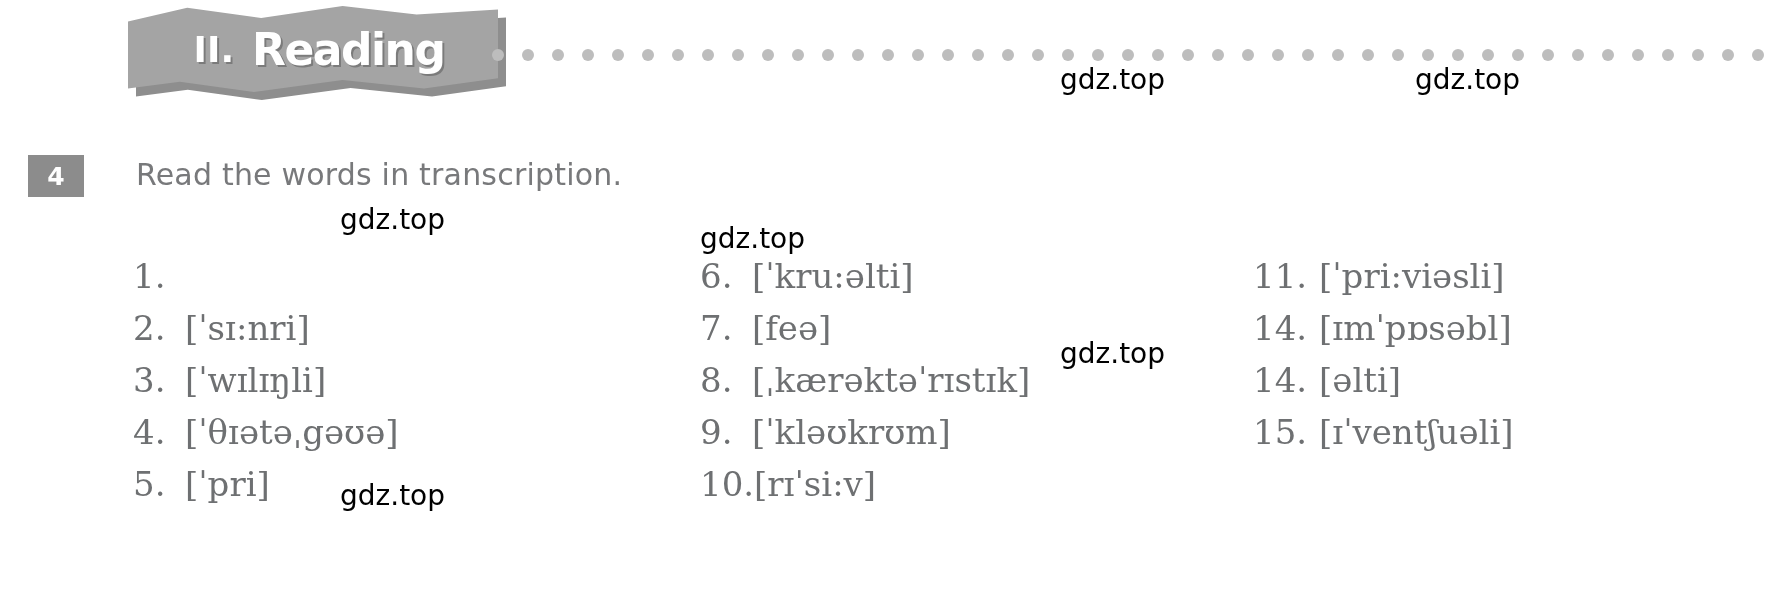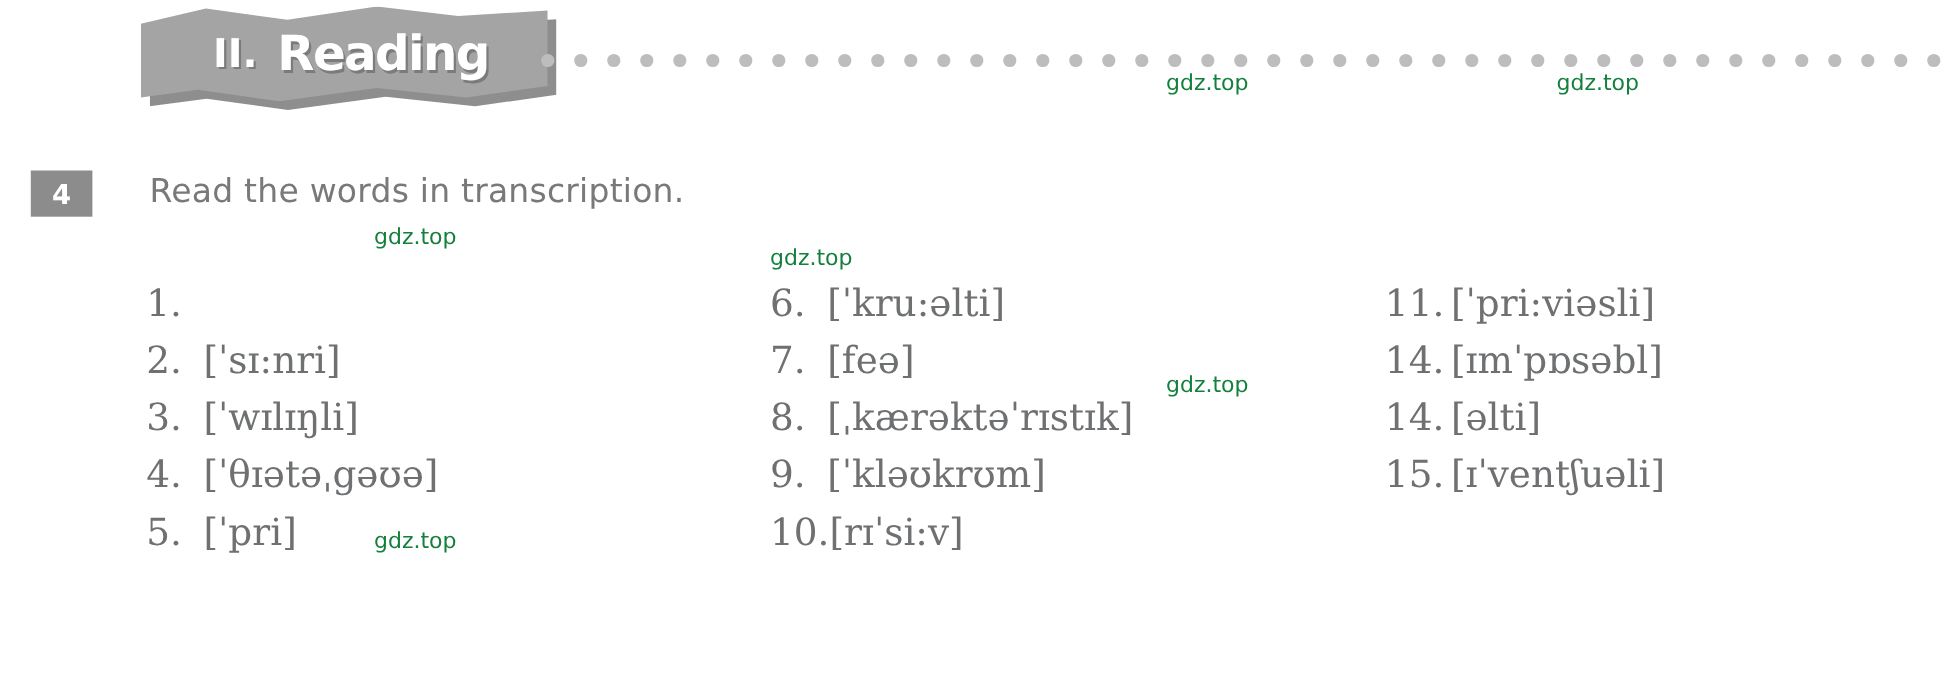--- a/index.html
+++ b/index.html
@@ -149,31 +149,31 @@
     font-size: 34px;
     color: #6e7072;
     white-space: nowrap;
   }
   .tr-num {
     display: inline-block;
     min-width: 52px;
     text-align: left;
     color: #6e7072;
   }
-  .col-3 .tr-num { min-width: 66px; text-align: center; }
+  .col-3 .tr-num { min-width: 66px; }
   .tr-ipa {
     color: #6e7072;
   }
 
   
   .wm {
     position: absolute;
     font-family: "DejaVu Sans", sans-serif;
-    font-size: 20px;
-    color: #15803d;
+    font-size: 28px;
+    color: #000000;
     white-space: nowrap;
   }
   .wm-a { left: 1060px; top: 63px; }
   .wm-b { left: 1415px; top: 63px; }
   .wm-c { left: 340px;  top: 203px; }
   .wm-d { left: 700px;  top: 222px; }
   .wm-e { left: 1060px; top: 337px; }
   .wm-f { left: 340px;  top: 479px; }
 </style>
 </head>

